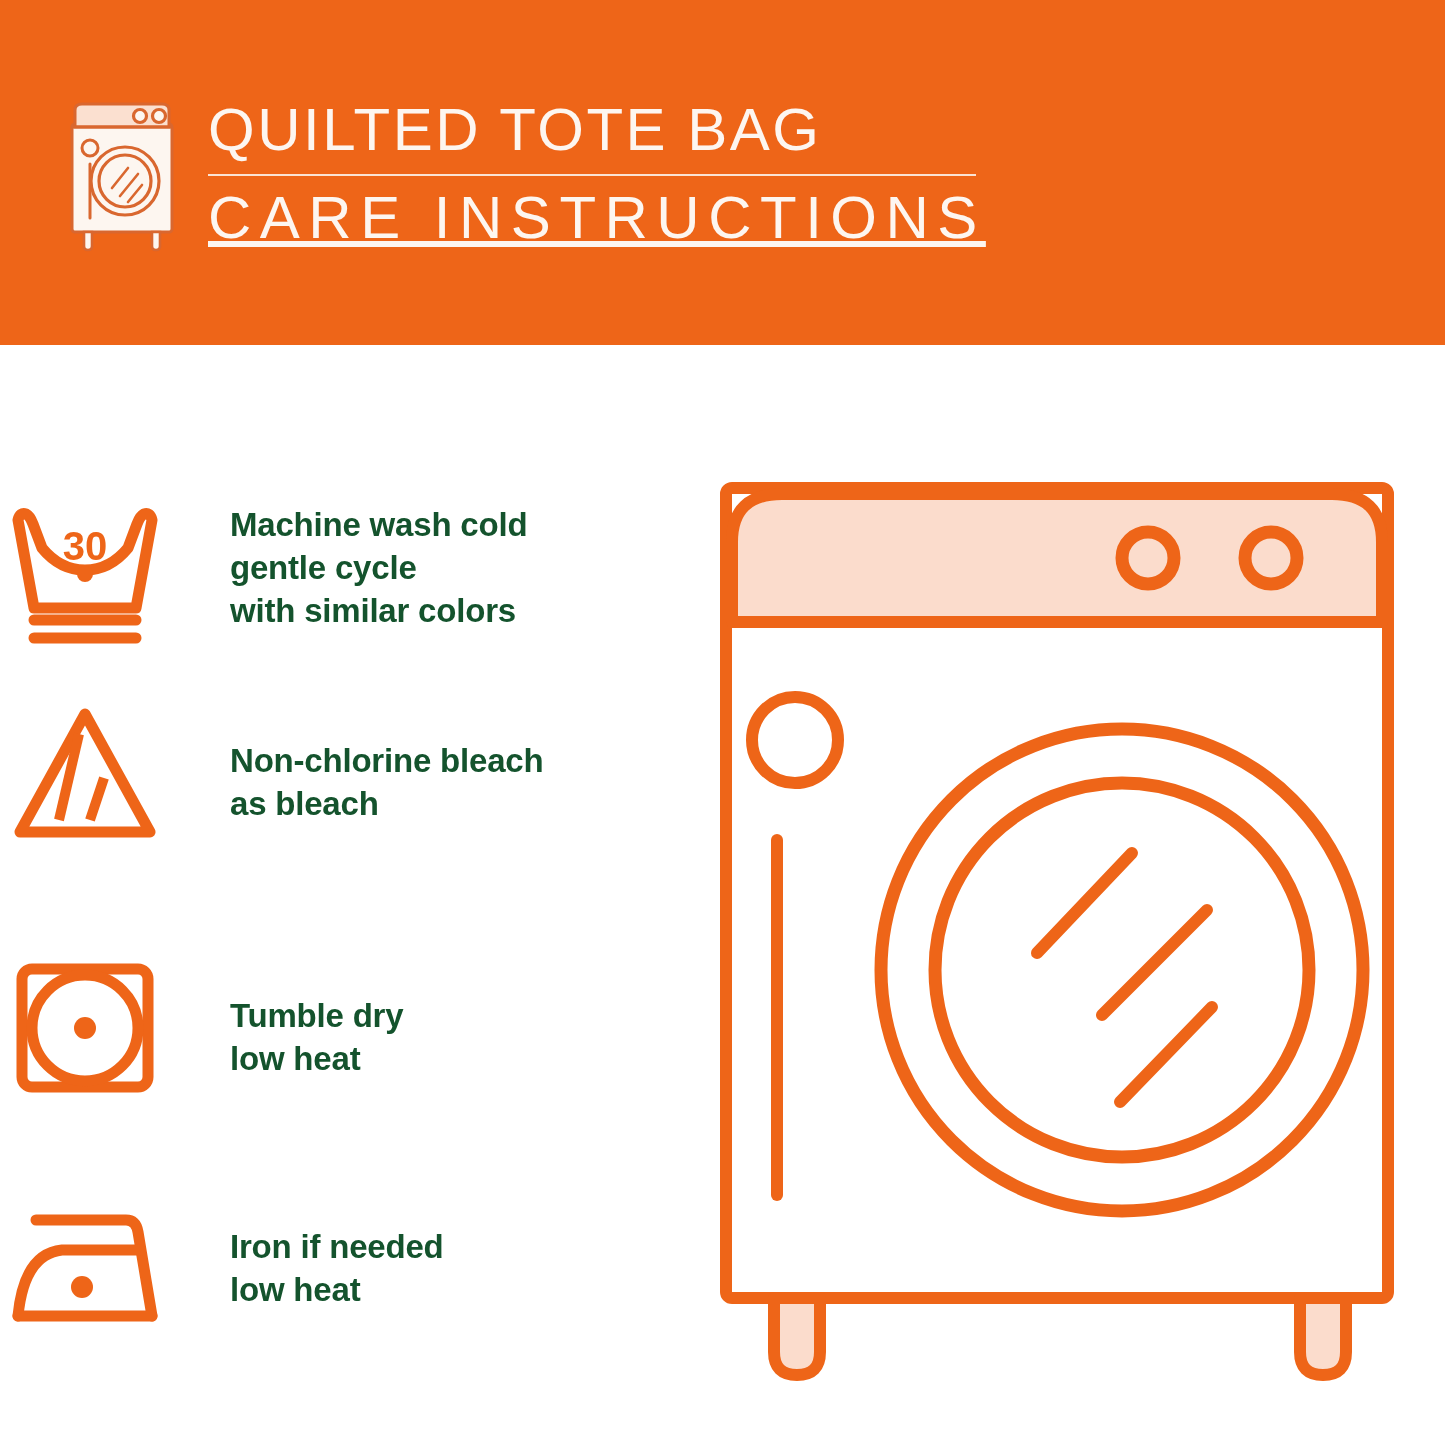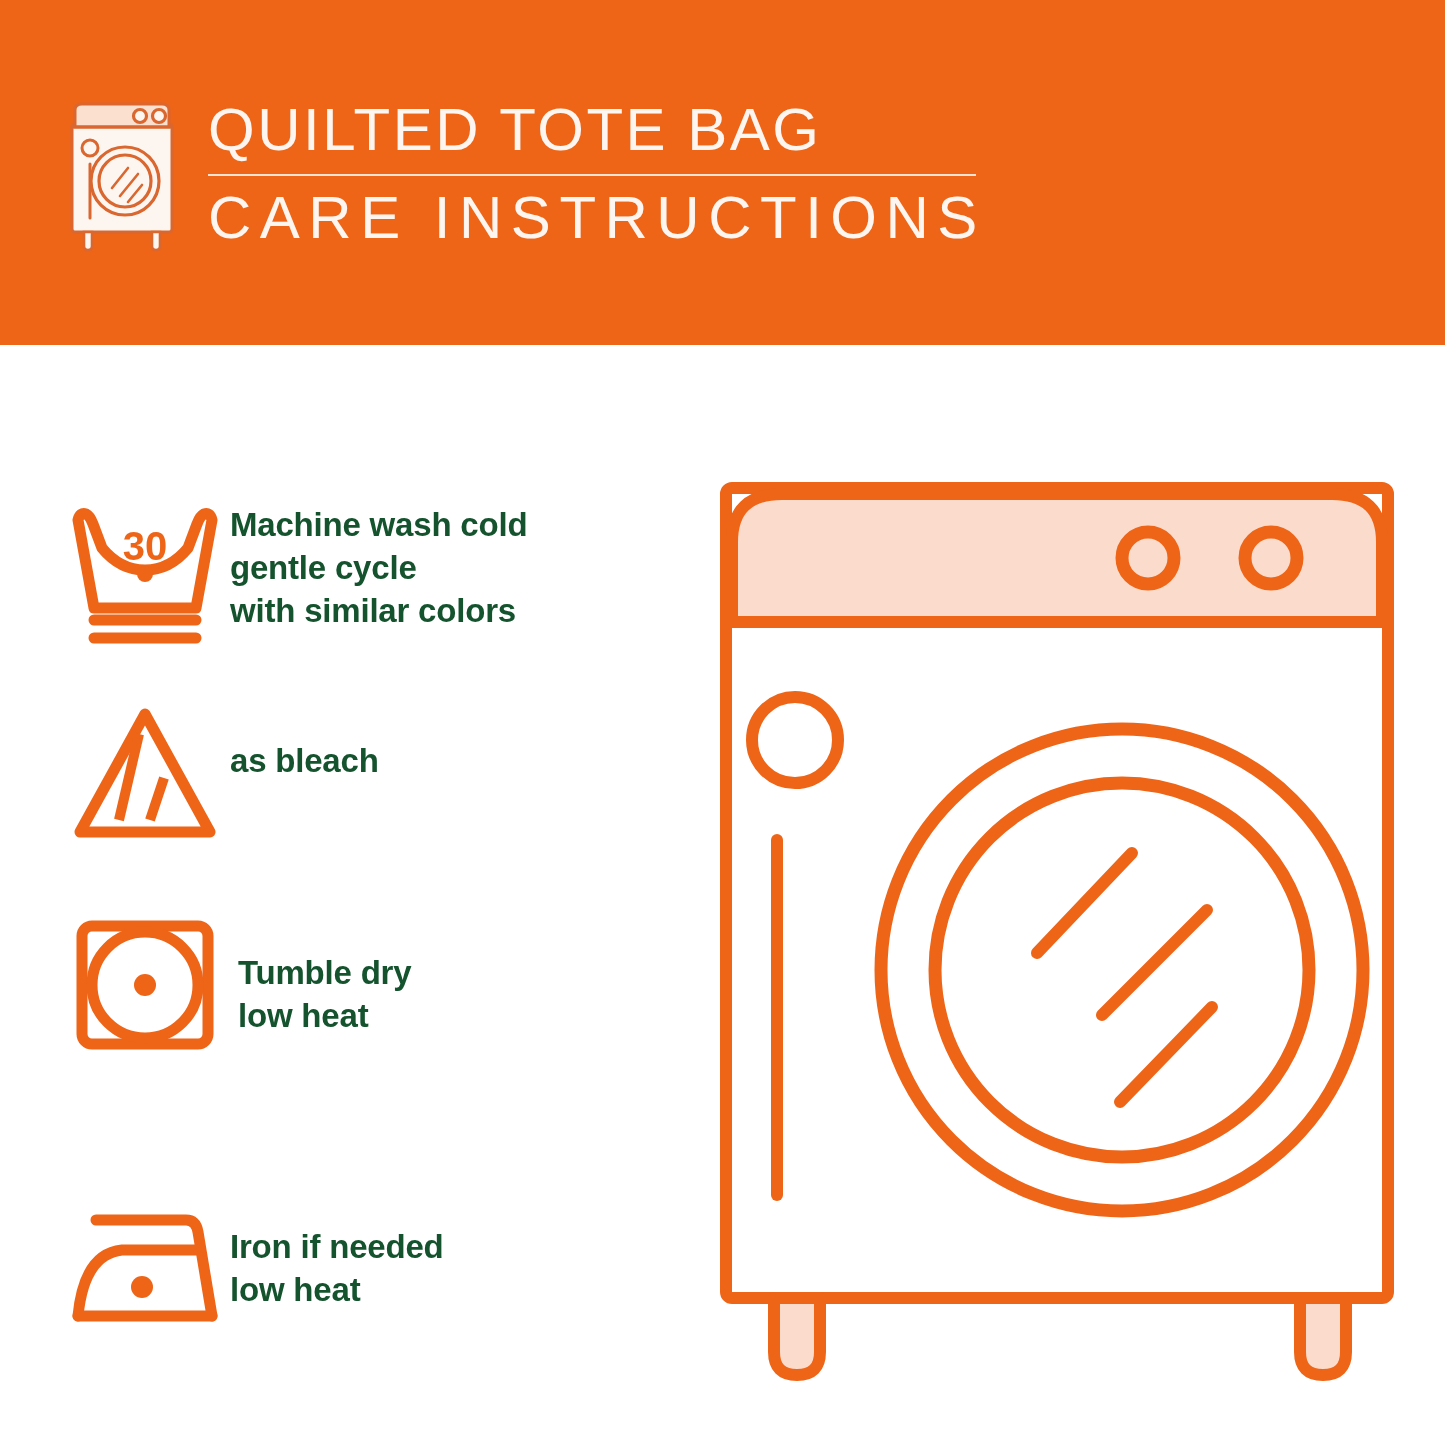--- a/index.html
+++ b/index.html
@@ -63,20 +63,21 @@
   }
 
   #title-line-2 {
     font-family: "Liberation Sans", sans-serif;
     font-size: 60px;
     font-weight: 300;
     letter-spacing: 8.5px;
     color: #FDF6F0;
     line-height: 1.05;
     white-space: nowrap;
+    text-decoration: underline;
   }
 
   
   #care-list {
     position: absolute;
     left: 0;
     top: 470px;
     width: 700px;
   }
 
@@ -85,41 +86,41 @@
     left: 0;
     width: 700px;
     display: flex;
     align-items: flex-start;
   }
 
   .care-icon-slot {
     width: 230px;
     flex: 0 0 230px;
     display: flex;
-    justify-content: flex-end;
+    justify-content: flex-start;
     align-items: flex-start;
   }
 
   .care-text {
     flex: 1 1 auto;
     color: #14532d;
     font-family: "Liberation Sans", sans-serif;
     font-size: 33px;
     font-weight: 700;
     line-height: 1.30;
     letter-spacing: -0.2px;
     padding-top: 4px;
   }
 
   .care-text .ln { display: block; }
 
   
   #care-row-0 { top: 28px; }
   #care-row-1 { top: 230px; }
-  #care-row-2 { top: 440px; gap: 8px; }
+  #care-row-2 { top: 483px; }
   #care-row-3 { top: 718px; }
 
   
   #care-row-0 .care-text { padding-top: 6px; }
   #care-row-1 .care-text { padding-top: 40px; }
   #care-row-2 .care-text { padding-top: 42px; }
   #care-row-3 .care-text { padding-top: 38px; }
 
   
   #machine-illustration {
@@ -202,20 +203,21 @@
         <svg viewBox="0 0 170 150" width="170" height="150" aria-hidden="true">
 
           <path d="M85 14 L150 132 L20 132 Z" fill="none" stroke="#EE6518" stroke-width="11" stroke-linejoin="round"></path>
 
           <line x1="79" y1="34" x2="59" y2="120" stroke="#EE6518" stroke-width="10" stroke-linecap="butt"></line>
 
           <line x1="104" y1="78" x2="90" y2="120" stroke="#EE6518" stroke-width="10" stroke-linecap="butt"></line>
         </svg>
       </div>
       <div class="care-text">
+        <span class="ln">Non-chlorine bleach</span>
         <span class="ln">as bleach</span>
       </div>
     </div>
 
     <div class="care-row" id="care-row-2">
       <div class="care-icon-slot">
         <svg viewBox="0 0 170 150" width="170" height="150" aria-hidden="true">
           <rect x="22" y="16" width="126" height="118" rx="10" fill="none" stroke="#EE6518" stroke-width="11"></rect>
           <circle cx="85" cy="75" r="53" fill="none" stroke="#EE6518" stroke-width="11"></circle>
           <circle cx="85" cy="75" r="11" fill="#EE6518"></circle>

